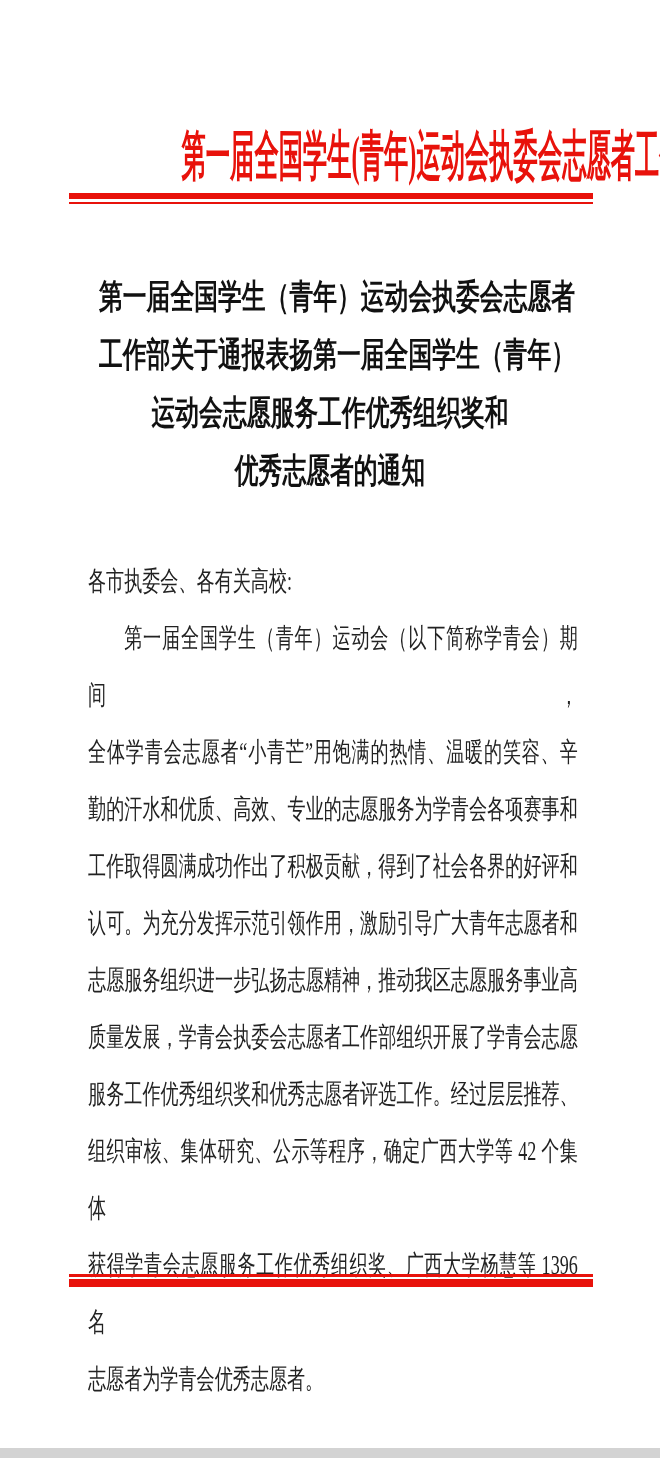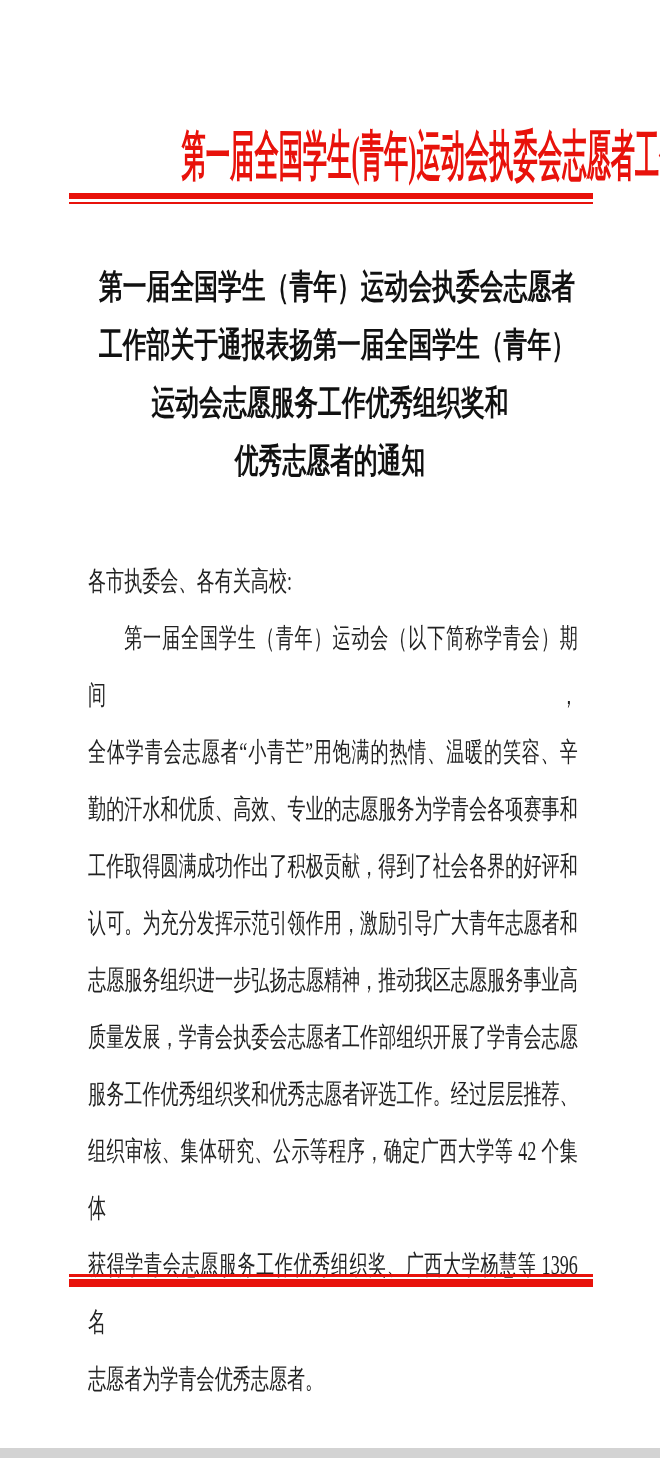--- a/index.html
+++ b/index.html
@@ -36,21 +36,21 @@
     width: 524px;
     height: 11px;
     box-sizing: border-box;
     border-top: 6px solid #e8120b;
     border-bottom: 2px solid #e8120b;
   }
 
   
   .title-block {
     position: absolute;
-    top: 258px;
+    top: 268px;
     left: 0;
     width: 564px;
   }
   .title-line {
     width: 660px;
     text-align: center;
     white-space: nowrap;
     font-size: 34px;
     line-height: 58px;
     font-weight: bold;

